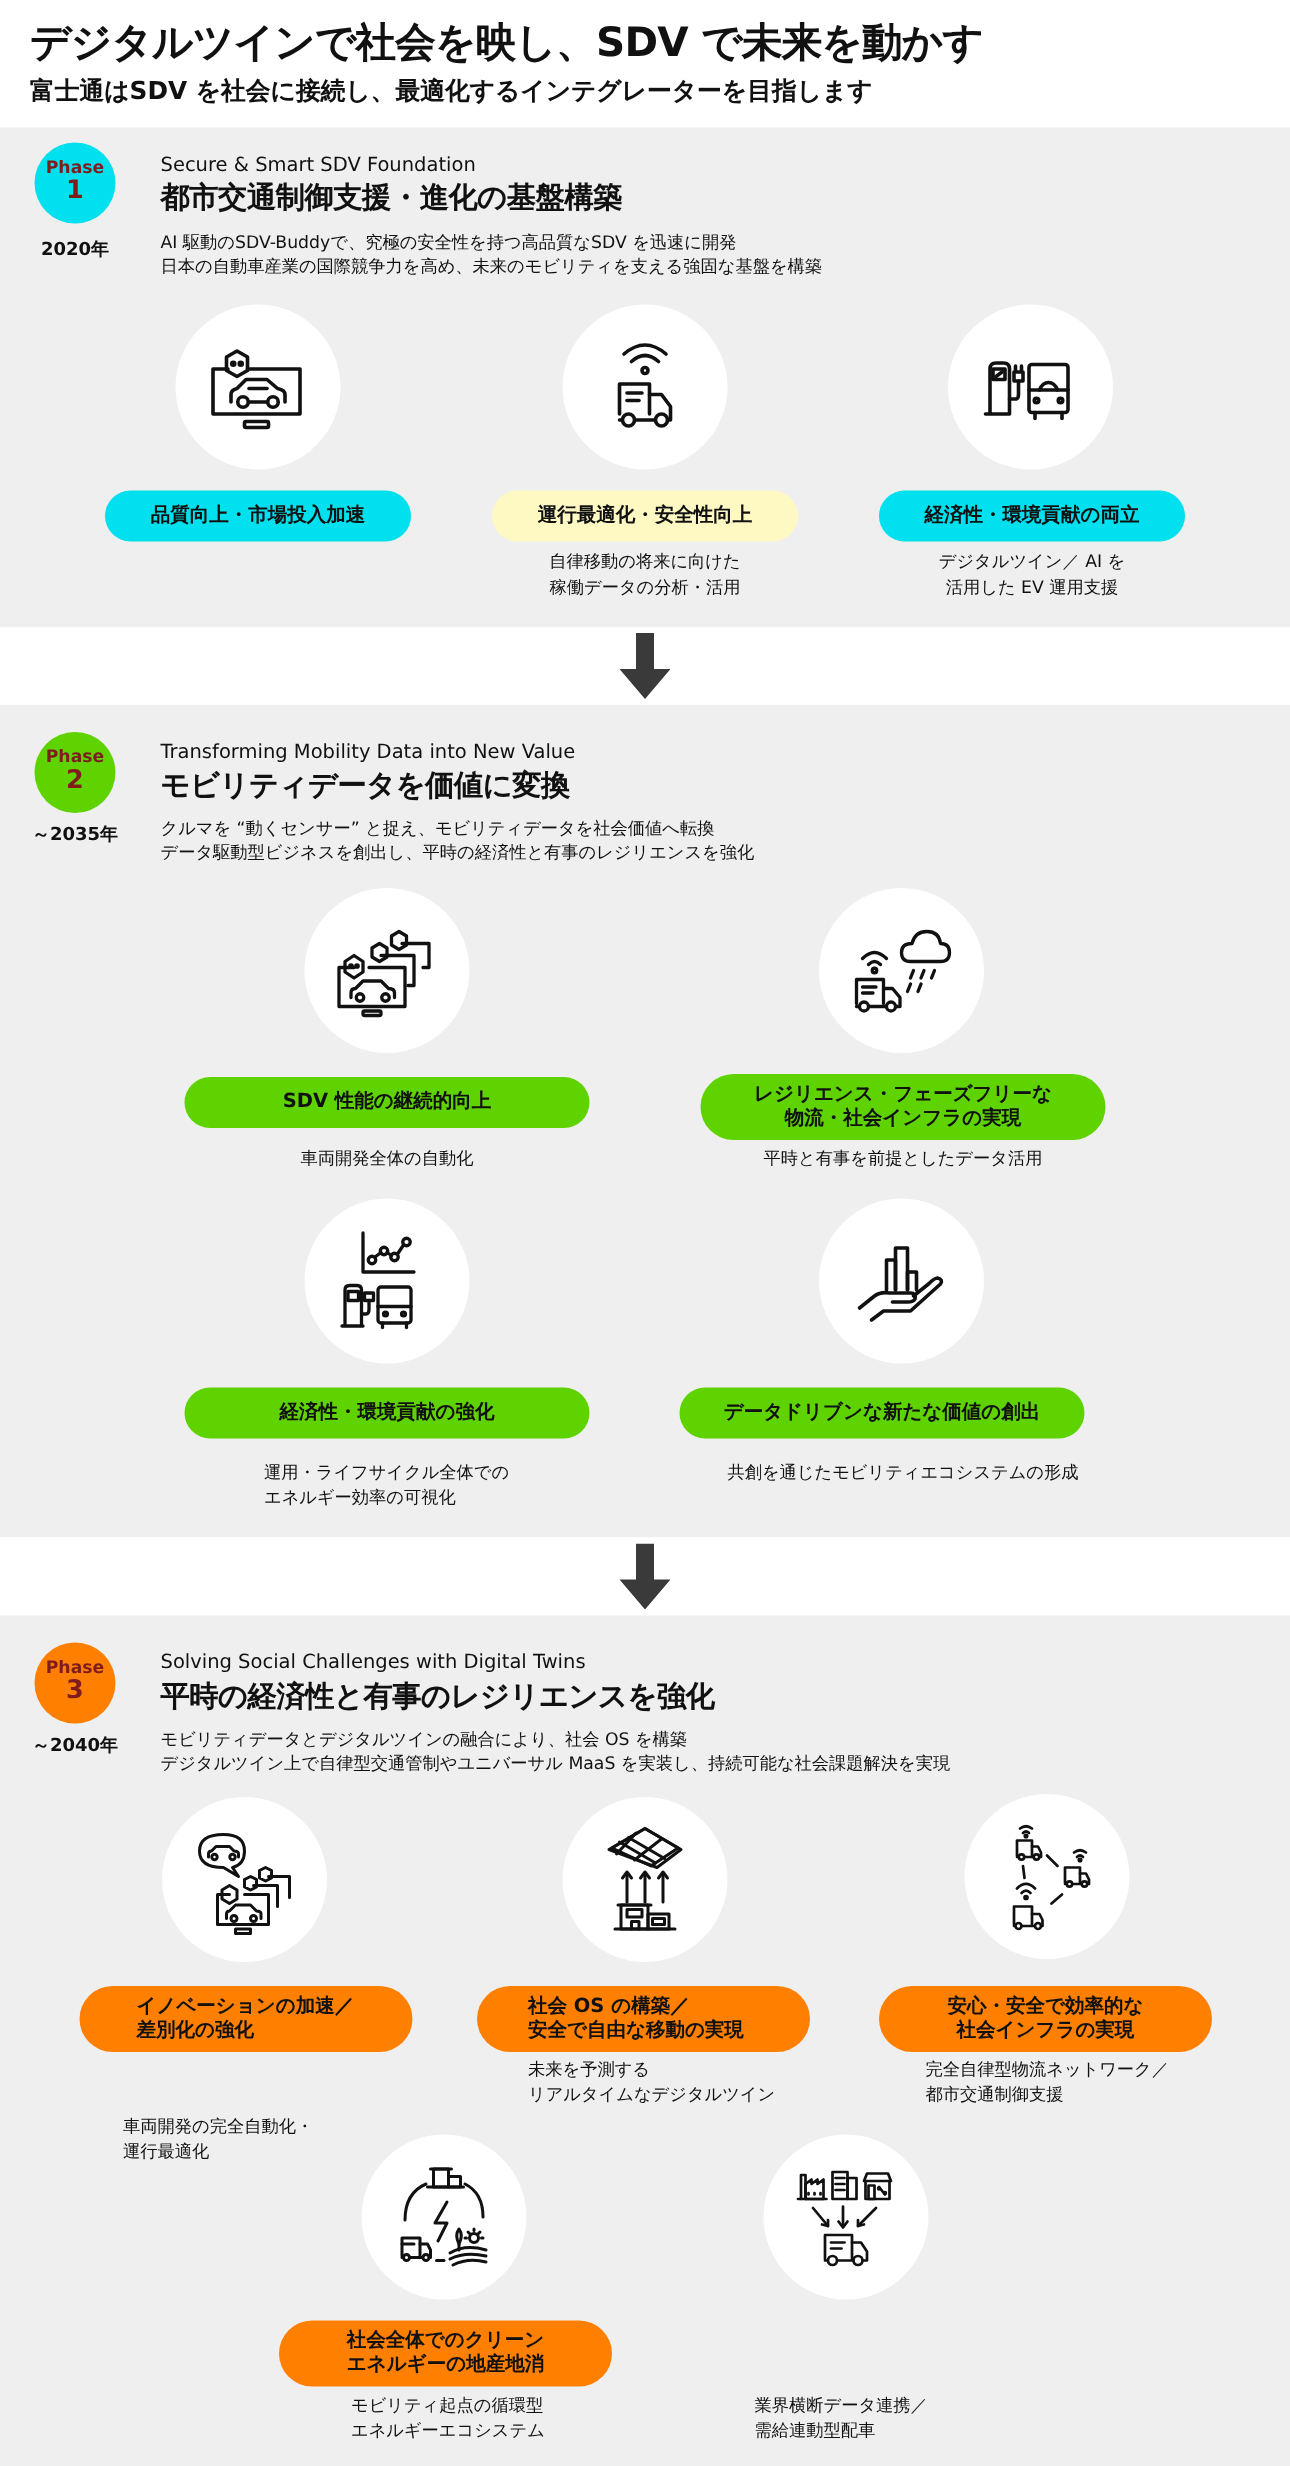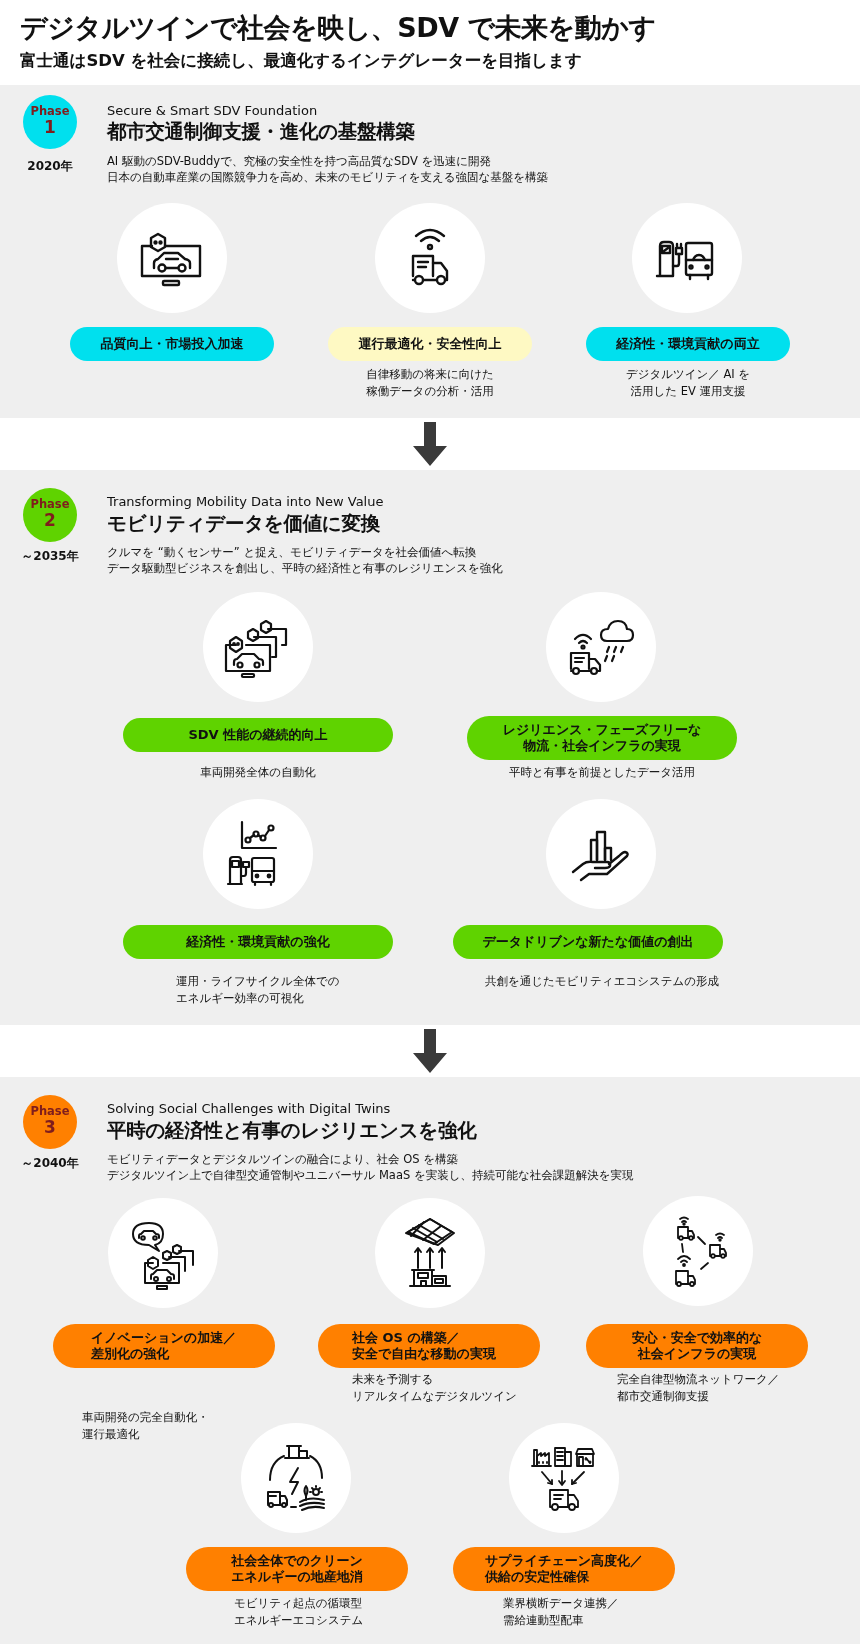--- a/index.html
+++ b/index.html
@@ -421,23 +421,17 @@
       <line x1="60" y1="34" x2="48" y2="46"></line>
         <polyline points="48,42 48,46 52,45"></polyline>
       <path d="M26 68 V52 H44 V68"></path>
         <path d="M44 57 H50 L54 63 V69 H26"></path>
       <line x1="30" y1="57" x2="39" y2="57"></line>
         <line x1="30" y1="61" x2="37" y2="61"></line>
       <circle cx="31" cy="69" r="3" fill="#fff"></circle>
         <circle cx="48" cy="69" r="3" fill="#fff"></circle>
     </svg>
   </div>
-  <div class="pill tall" style="left:453px;top:470px;width:222px;background:#ff8000;">
-    <div style="text-align:left;">
-      <div>サプライチェーン高度化／</div>
-      <div>供給の安定性確保</div>
-    </div>
-  </div>
   <div class="cap" style="left:503px;top:518px;width:170px;">
     <div>業界横断データ連携／</div>
     <div>需給連動型配車</div>
   </div>
 </section>
 
 </body></html>

